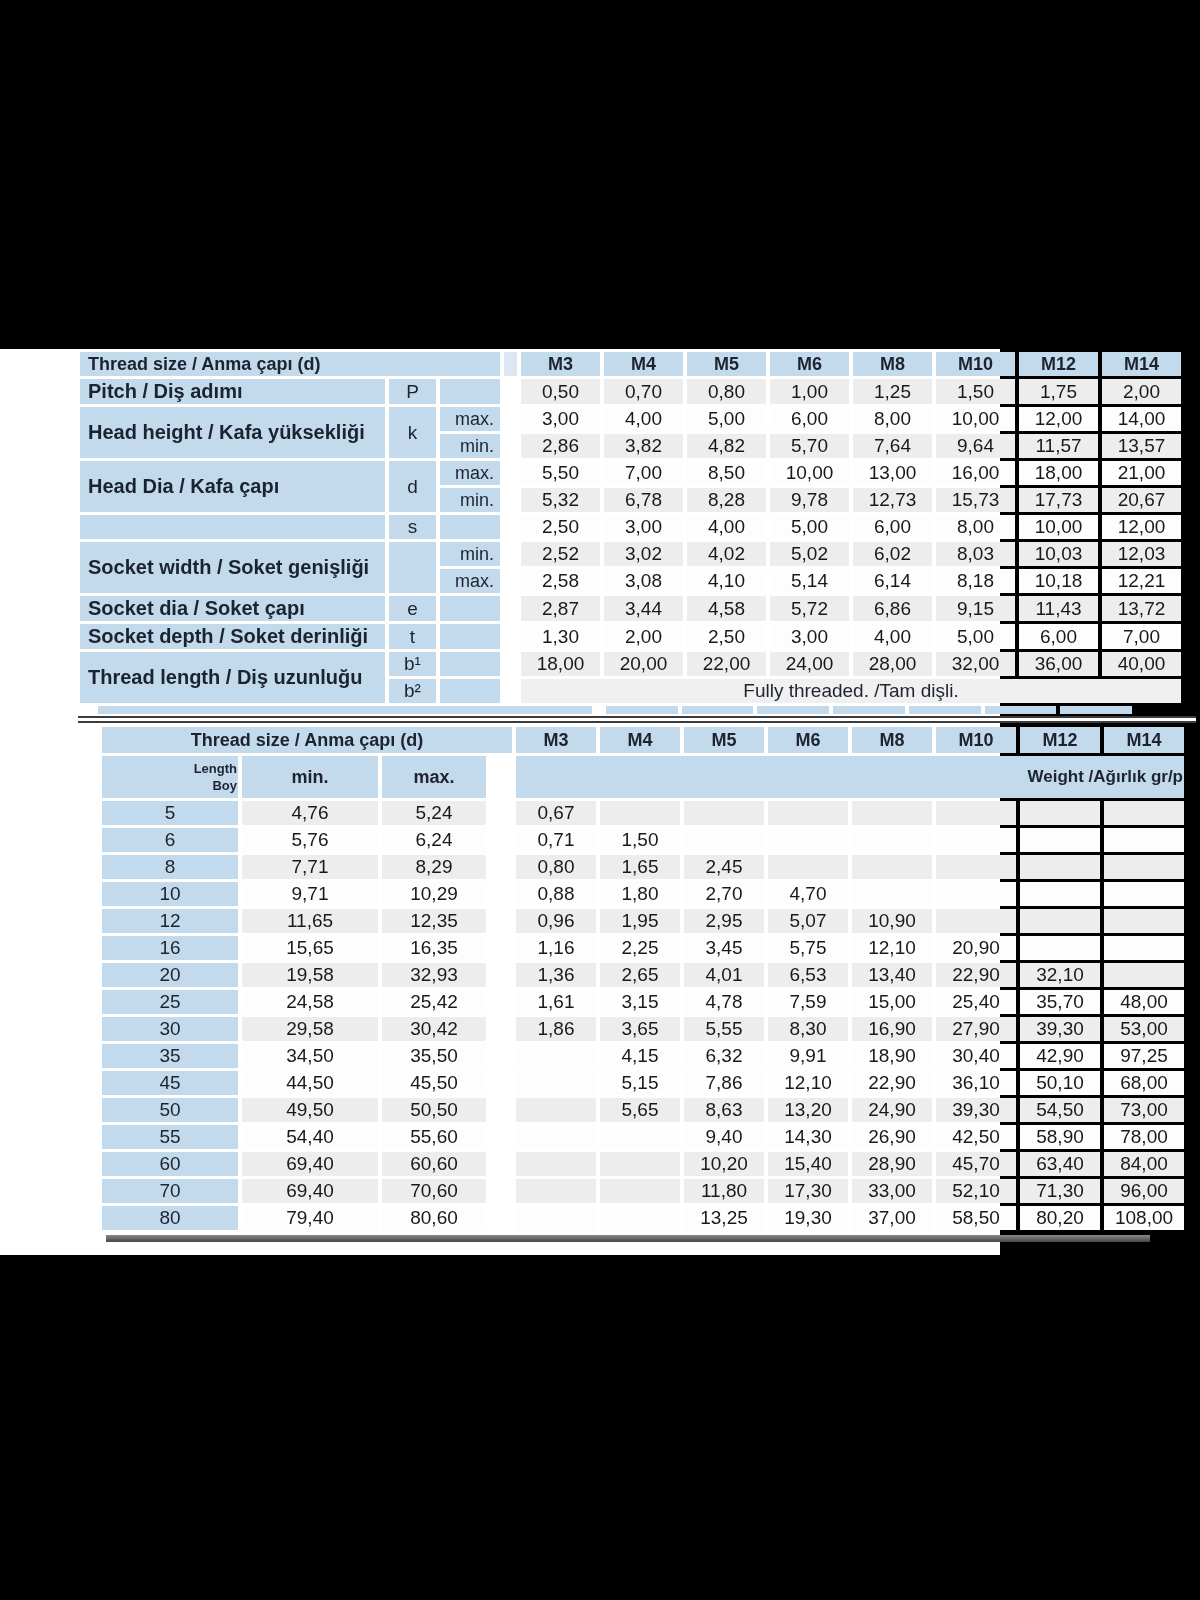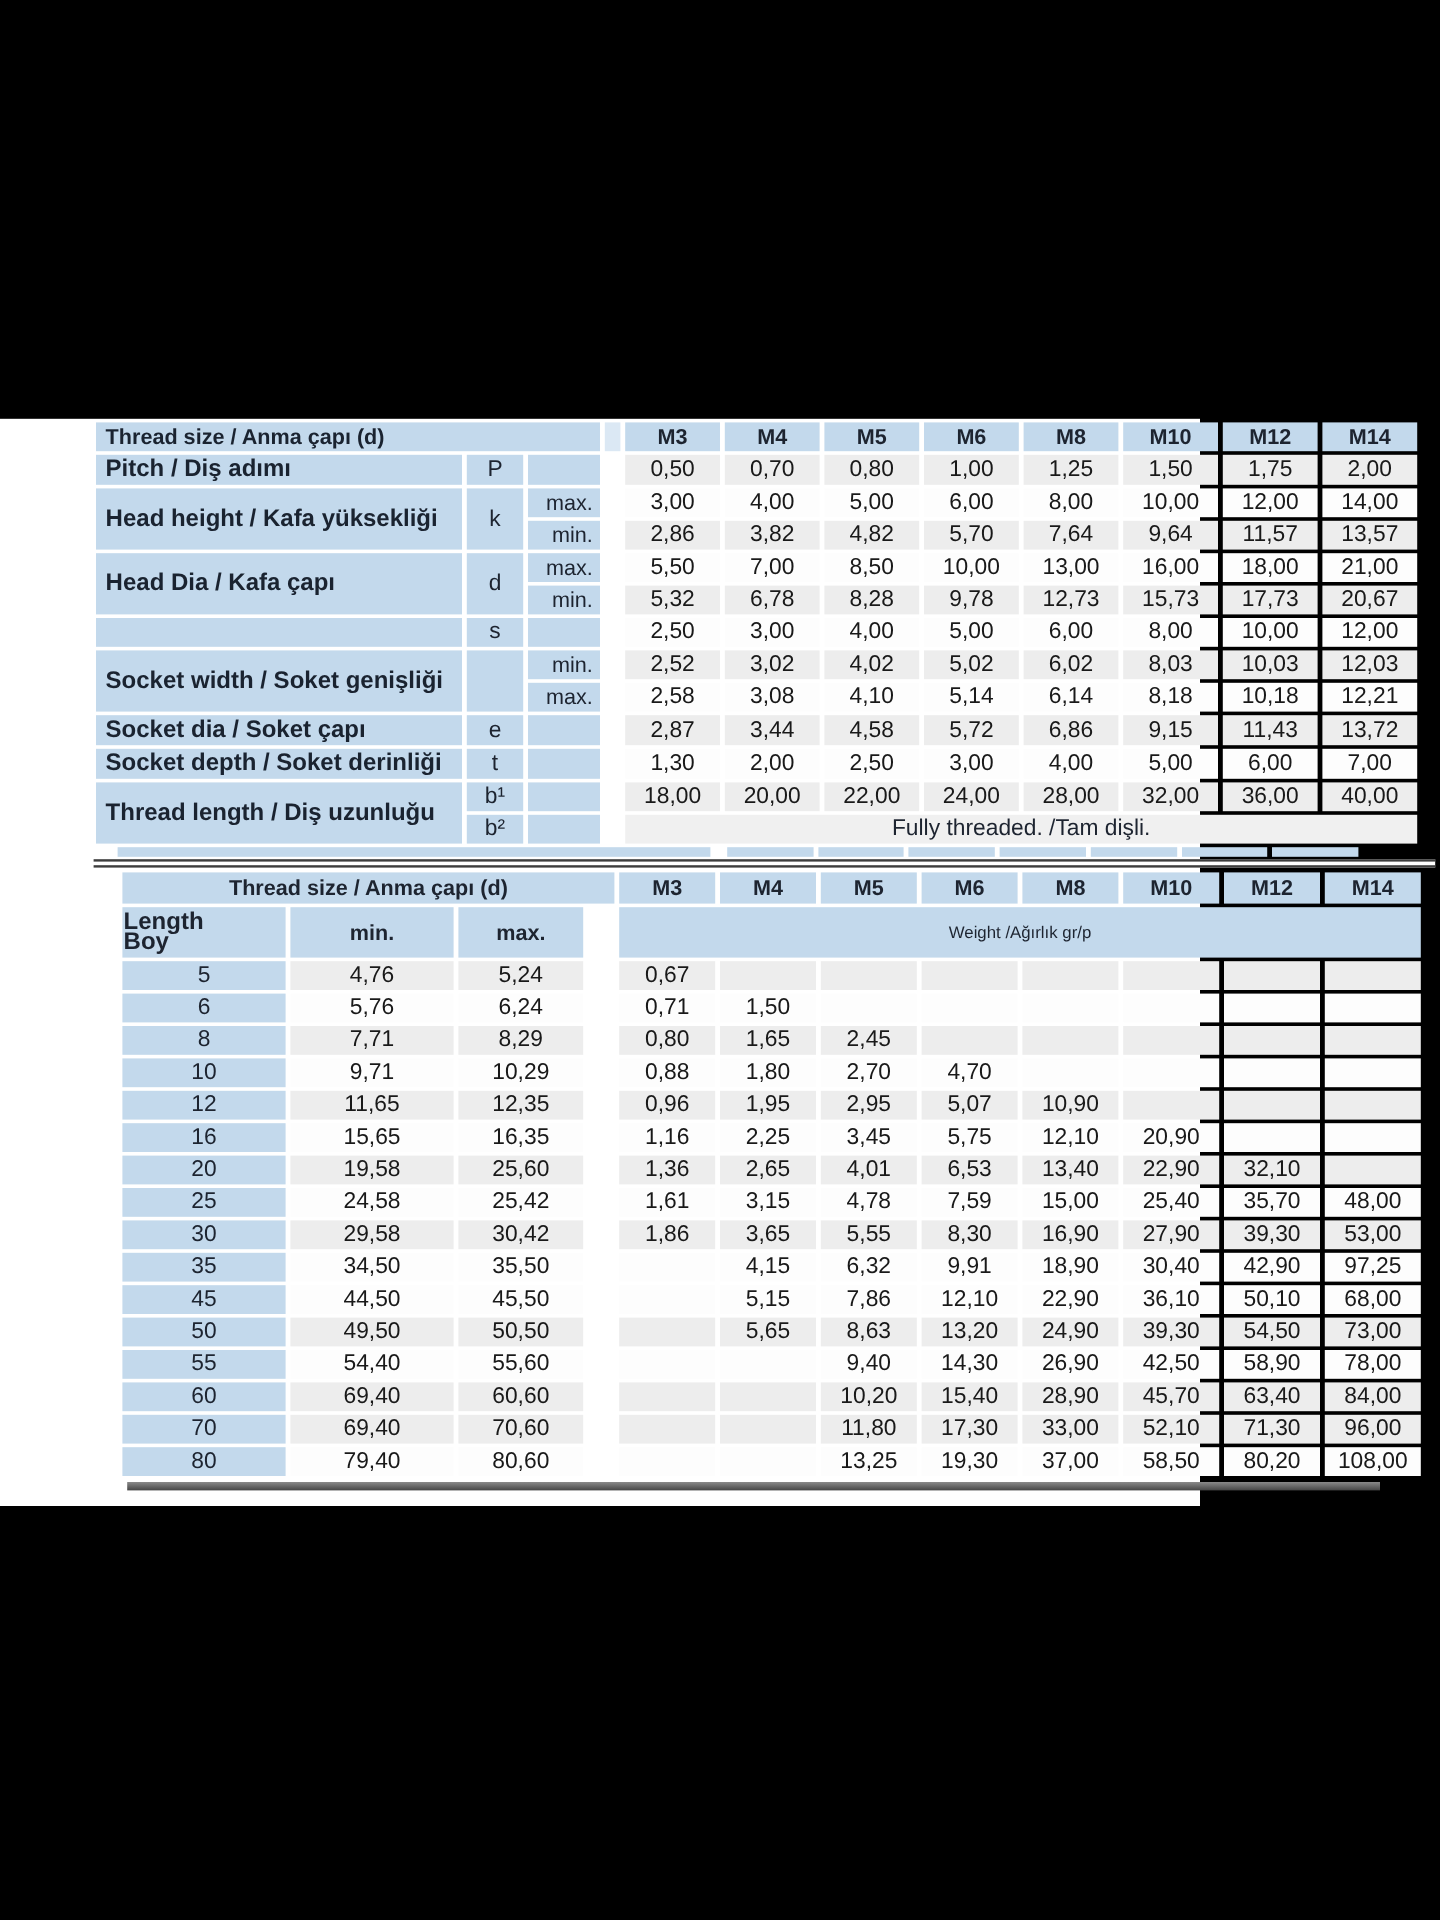--- a/index.html
+++ b/index.html
@@ -34,23 +34,23 @@
   .strip .bn{width:72px;margin-right:4px;}
   .sep{margin-left:78px;width:1118px;height:3px;margin-top:2px;
        border-top:2px solid #3d3d3d;border-bottom:2px solid #3d3d3d;background:#fff;}
 
   
   .t2{margin-left:98px;width:1038px;margin-top:1px;}
   .t2 td{height:22px;font-size:19px;color:#1d2430;}
   .t2 .blue{background:#c3d9ec;}
   .t2 .thdr{font-weight:700;font-size:18px;text-align:center;height:24px;}
   .t2 .colhdr{text-align:center;font-weight:700;font-size:18px;height:24px;}
-  .t2 .lenhdr{text-align:left;font-weight:700;font-size:20px;line-height:17px;height:40px;white-space:normal;}
+  .t2 .lenhdr{text-align:right;font-weight:700;font-size:13px;line-height:17px;height:40px;white-space:normal;}
   .t2 .minmaxhdr{text-align:center;font-weight:700;font-size:18px;height:40px;}
-  .t2 .whdr{text-align:center;font-weight:400;font-size:14px;height:40px;}
+  .t2 .whdr{text-align:right;font-weight:700;font-size:17px;height:40px;}
   .t2 .lencell{background:#c3d9ec;text-align:center;font-weight:400;}
   .t2 .val{text-align:center;color:#191919;}
   .footerbar{margin-left:106px;width:1044px;height:7px;margin-top:2px;
              background:linear-gradient(#8a8a8a,#464646);}
 </style>
 </head>
 <body>
 
 <div class="content">
 
@@ -368,21 +368,21 @@
           <td class="val w">3,45</td>
           <td class="val w">5,75</td>
           <td class="val w">12,10</td>
           <td class="val w">20,90</td>
           <td class="val w"></td>
           <td class="val w"></td>
         </tr>
         <tr>
           <td class="lencell">20</td>
           <td class="val g">19,58</td>
-          <td class="val g">25,60</td>
+          <td class="val g">32,93</td>
           <td class="spacer"></td>
           <td class="val g">1,36</td>
           <td class="val g">2,65</td>
           <td class="val g">4,01</td>
           <td class="val g">6,53</td>
           <td class="val g">13,40</td>
           <td class="val g">22,90</td>
           <td class="val g">32,10</td>
           <td class="val g"></td>
         </tr>

